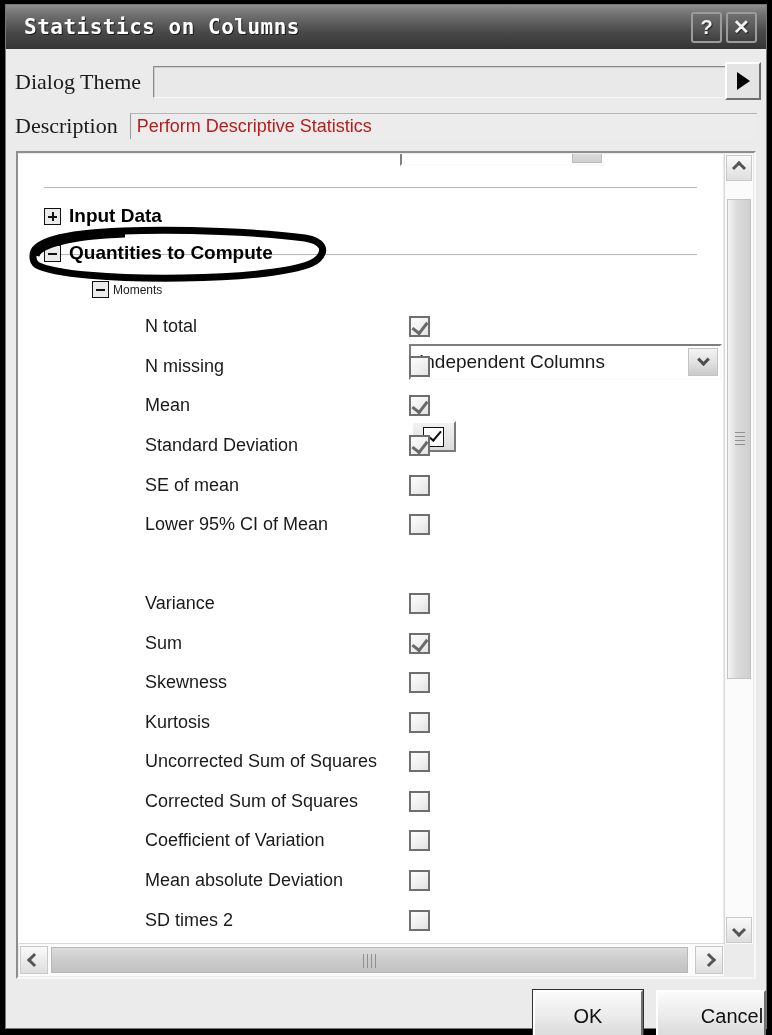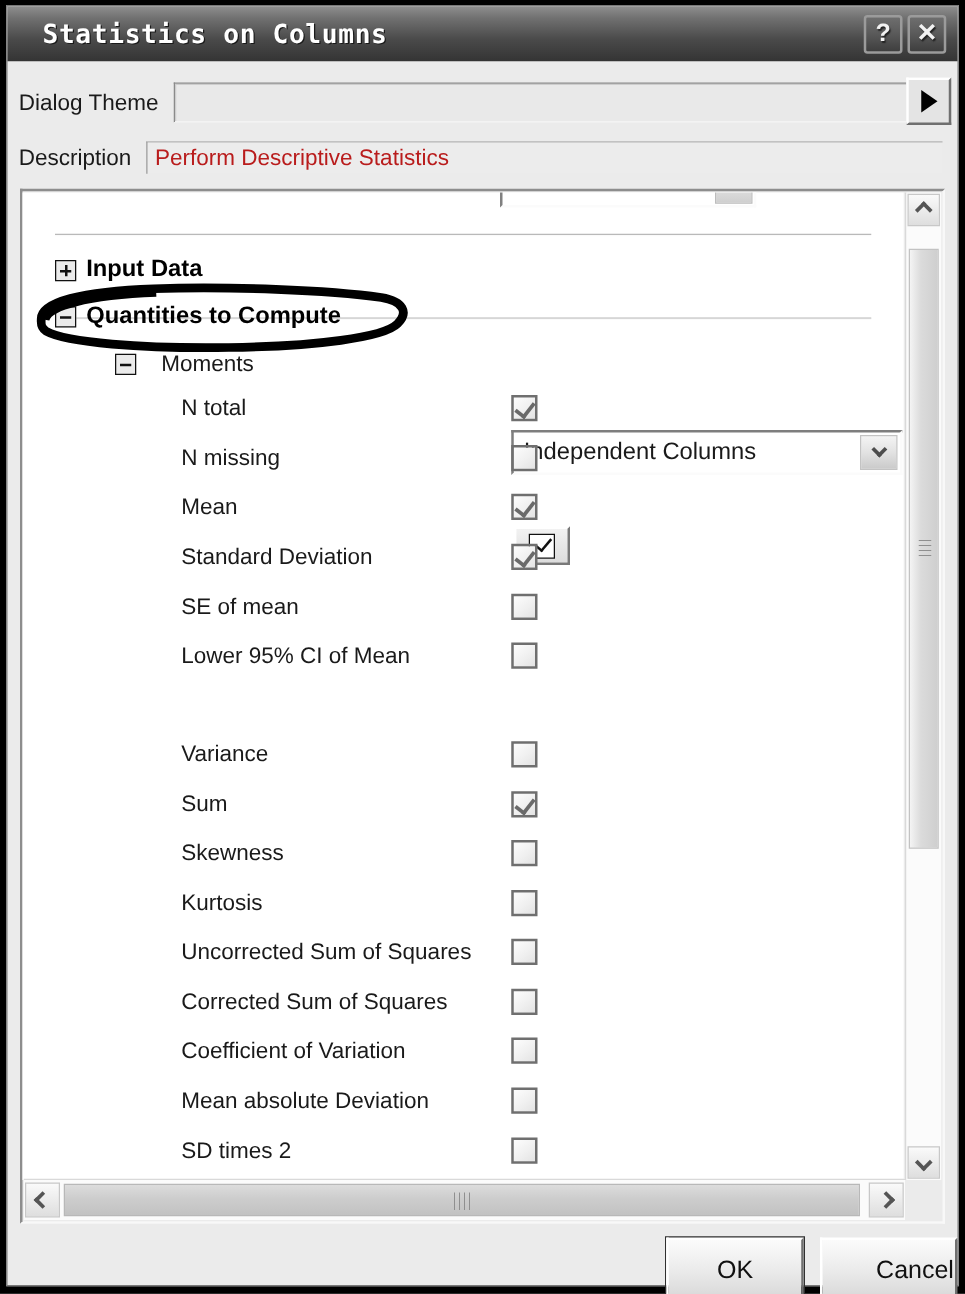--- a/index.html
+++ b/index.html
@@ -29,43 +29,43 @@
   .titlebar {
     position: absolute; left: 1px; top: 1px; right: 1px; height: 44px;
     background: linear-gradient(180deg, #8e8e8e 0%, #707070 22%, #4a4a4a 60%, #343434 100%);
     display: flex; align-items: center;
   }
   .title-text {
     color: #fff;
     font-family: "DejaVu Sans Mono", monospace;
     font-size: 21px; font-weight: bold;
     letter-spacing: 0.5px;
-    margin-left: 28px;
+    margin-left: 18px;
     text-shadow: 1px 1px 0 #1a1a1a;
     white-space: nowrap;
   }
   .title-btns { margin-left: auto; display: flex; gap: 4px; margin-right: 9px; }
   .title-btn {
     width: 31px; height: 31px;
     background: linear-gradient(180deg, #6e6e6e 0%, #5a5a5a 48%, #3e3e3e 100%);
     border: 2px solid #9b9b9b;
     border-radius: 3px;
     display: flex; align-items: center; justify-content: center;
     color: #f2f2f2; font-size: 20px; font-weight: bold;
     font-family: "Liberation Sans", sans-serif;
     line-height: 1;
     text-shadow: 1px 1px 1px #222;
     cursor: pointer;
   }
 
   
   .hdr-row { position: absolute; display: flex; align-items: center; }
   .hdr-label {
-    font-size: 18px; color: #1a1a1a;
-    font-family: Liberation Sans, sans-serif;
+    font-size: 22px; color: #1a1a1a;
+    font-family: Liberation Serif, serif;
     white-space: nowrap;
   }
   .theme-row { left: 10px; top: 58px; right: 10px; height: 40px; }
   .theme-input {
     width: 592px; height: 32px; margin-left: 12px;
     background: #e9e9e9;
     border: 1px solid #9a9a9a;
     border-top-color: #8a8a8a; border-left-color: #8a8a8a;
     border-right-color: #f6f6f6; border-bottom-color: #f6f6f6;
     box-shadow: inset 1px 1px 0 #cdcdcd;
@@ -151,22 +151,22 @@
   .tree-icon.minus::before { left: 3px; right: 3px; height: 2px; top: 7px; }
   
   .tree-icon.plus { box-shadow: inset 0 0 0 1px #ebebeb; }
 
   .group-label-bold {
     font-size: 19px; font-weight: bold; color: #000;
     margin-left: 8px; white-space: nowrap;
     font-family: "Liberation Sans", sans-serif;
   }
   .group-label {
-    font-size: 18px; color: #1a1a1a;
-    margin-left: 20px; white-space: nowrap;
+    font-size: 12px; color: #1a1a1a;
+    margin-left: 4px; white-space: nowrap;
   }
 
   
   .combo {
     position: absolute; left: 391px; top: 190px;
     width: 313px; height: 36px;
     background: #fff;
     border: 2px solid;
     border-color: #7e7e7e #fbfbfb #fbfbfb #7e7e7e;
     display: flex; align-items: center;

